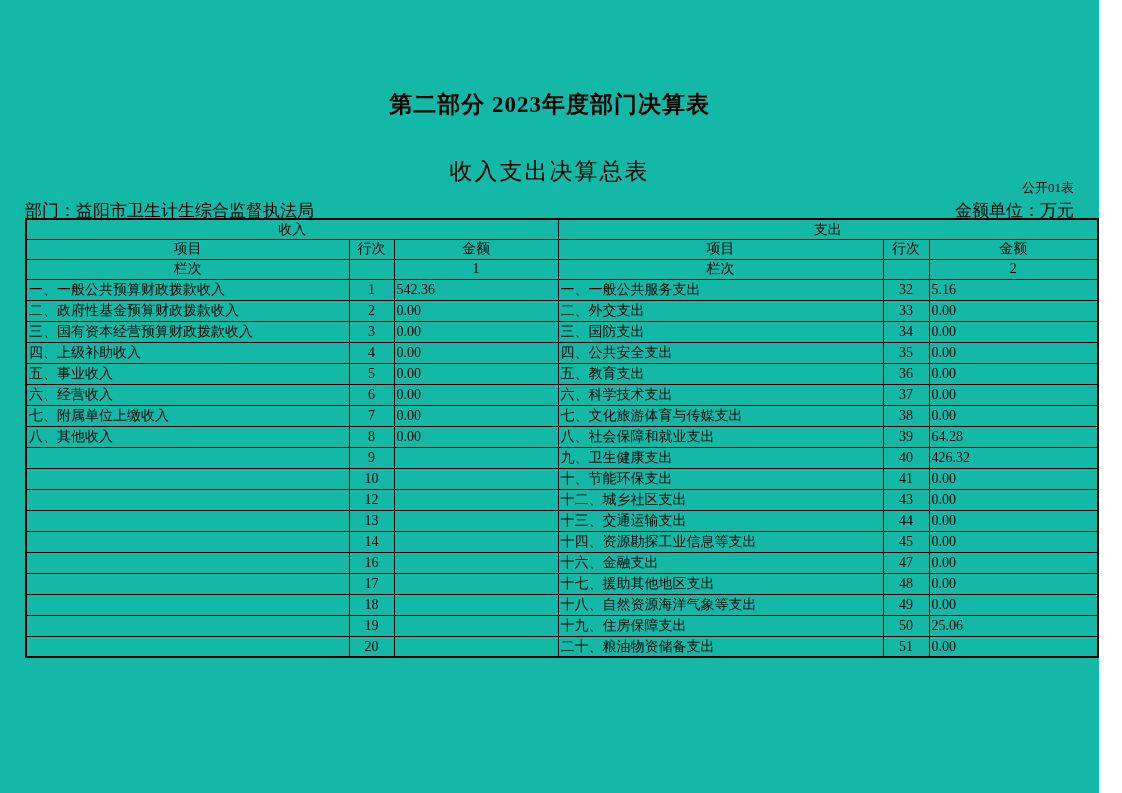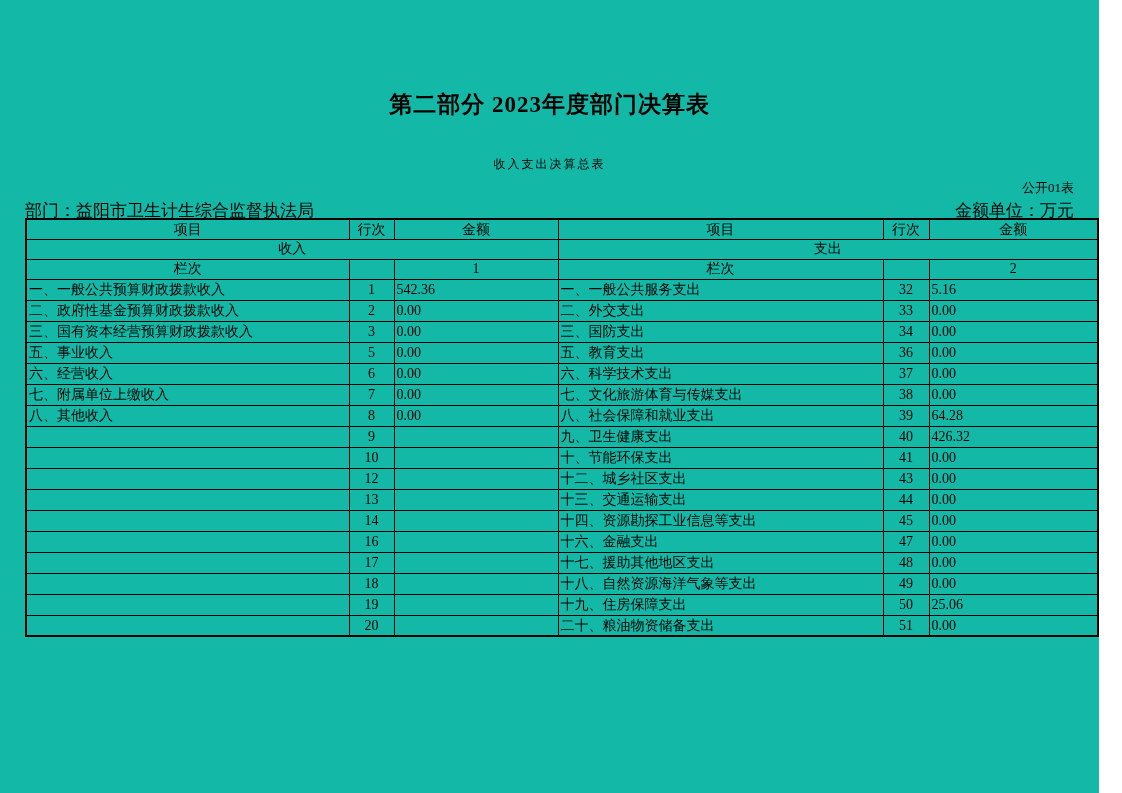--- a/index.html
+++ b/index.html
@@ -9,21 +9,21 @@
     font-family: "Liberation Serif", "DejaVu Serif", serif;
     color: #000000;
   }
   .page { position: relative; width: 1099px; height: 793px; background: #14b8a6; overflow: hidden; }
   .title {
     position: absolute; top: 89px; left: 0; width: 100%;
     text-align: center; font-size: 23px; font-weight: bold; letter-spacing: 1px;
   }
   .subtitle {
     position: absolute; top: 156px; left: 0; width: 100%;
-    text-align: center; font-size: 12px; font-weight: normal; letter-spacing: 2px;
+    text-align: center; font-size: 23px; font-weight: normal; letter-spacing: 2px;
   }
   .table-code {
     position: absolute; top: 179px; right: 25px;
     font-size: 13px; text-align: right;
   }
   .meta-row {
     position: absolute; top: 199px; left: 25px; right: 25px;
     display: flex; justify-content: space-between;
     font-size: 17px;
   }
@@ -66,30 +66,30 @@
     <colgroup>
       <col style="width:323px">
       <col style="width:45px">
       <col style="width:164px">
       <col style="width:325px">
       <col style="width:46px">
       <col style="width:169px">
     </colgroup>
     <thead>
       <tr>
+        <th colspan="3">收入</th>
+        <th colspan="3">支出</th>
+      </tr>
+      <tr>
         <th>项目</th>
         <th>行次</th>
         <th>金额</th>
         <th>项目</th>
         <th>行次</th>
         <th>金额</th>
-      </tr>
-      <tr>
-        <th colspan="3">收入</th>
-        <th colspan="3">支出</th>
       </tr>
       <tr>
         <th>栏次</th>
         <th></th>
         <th>1</th>
         <th>栏次</th>
         <th></th>
         <th>2</th>
       </tr>
     </thead>
@@ -112,20 +112,28 @@
         </tr>
         <tr>
           <td class="td-item">三、国有资本经营预算财政拨款收入</td>
           <td class="td-line">3</td>
           <td class="td-amount">0.00</td>
           <td class="td-item">三、国防支出</td>
           <td class="td-line">34</td>
           <td class="td-amount">0.00</td>
         </tr>
         <tr>
+          <td class="td-item">四、上级补助收入</td>
+          <td class="td-line">4</td>
+          <td class="td-amount">0.00</td>
+          <td class="td-item">四、公共安全支出</td>
+          <td class="td-line">35</td>
+          <td class="td-amount">0.00</td>
+        </tr>
+        <tr>
           <td class="td-item">五、事业收入</td>
           <td class="td-line">5</td>
           <td class="td-amount">0.00</td>
           <td class="td-item">五、教育支出</td>
           <td class="td-line">36</td>
           <td class="td-amount">0.00</td>
         </tr>
         <tr>
           <td class="td-item">六、经营收入</td>
           <td class="td-line">6</td>

